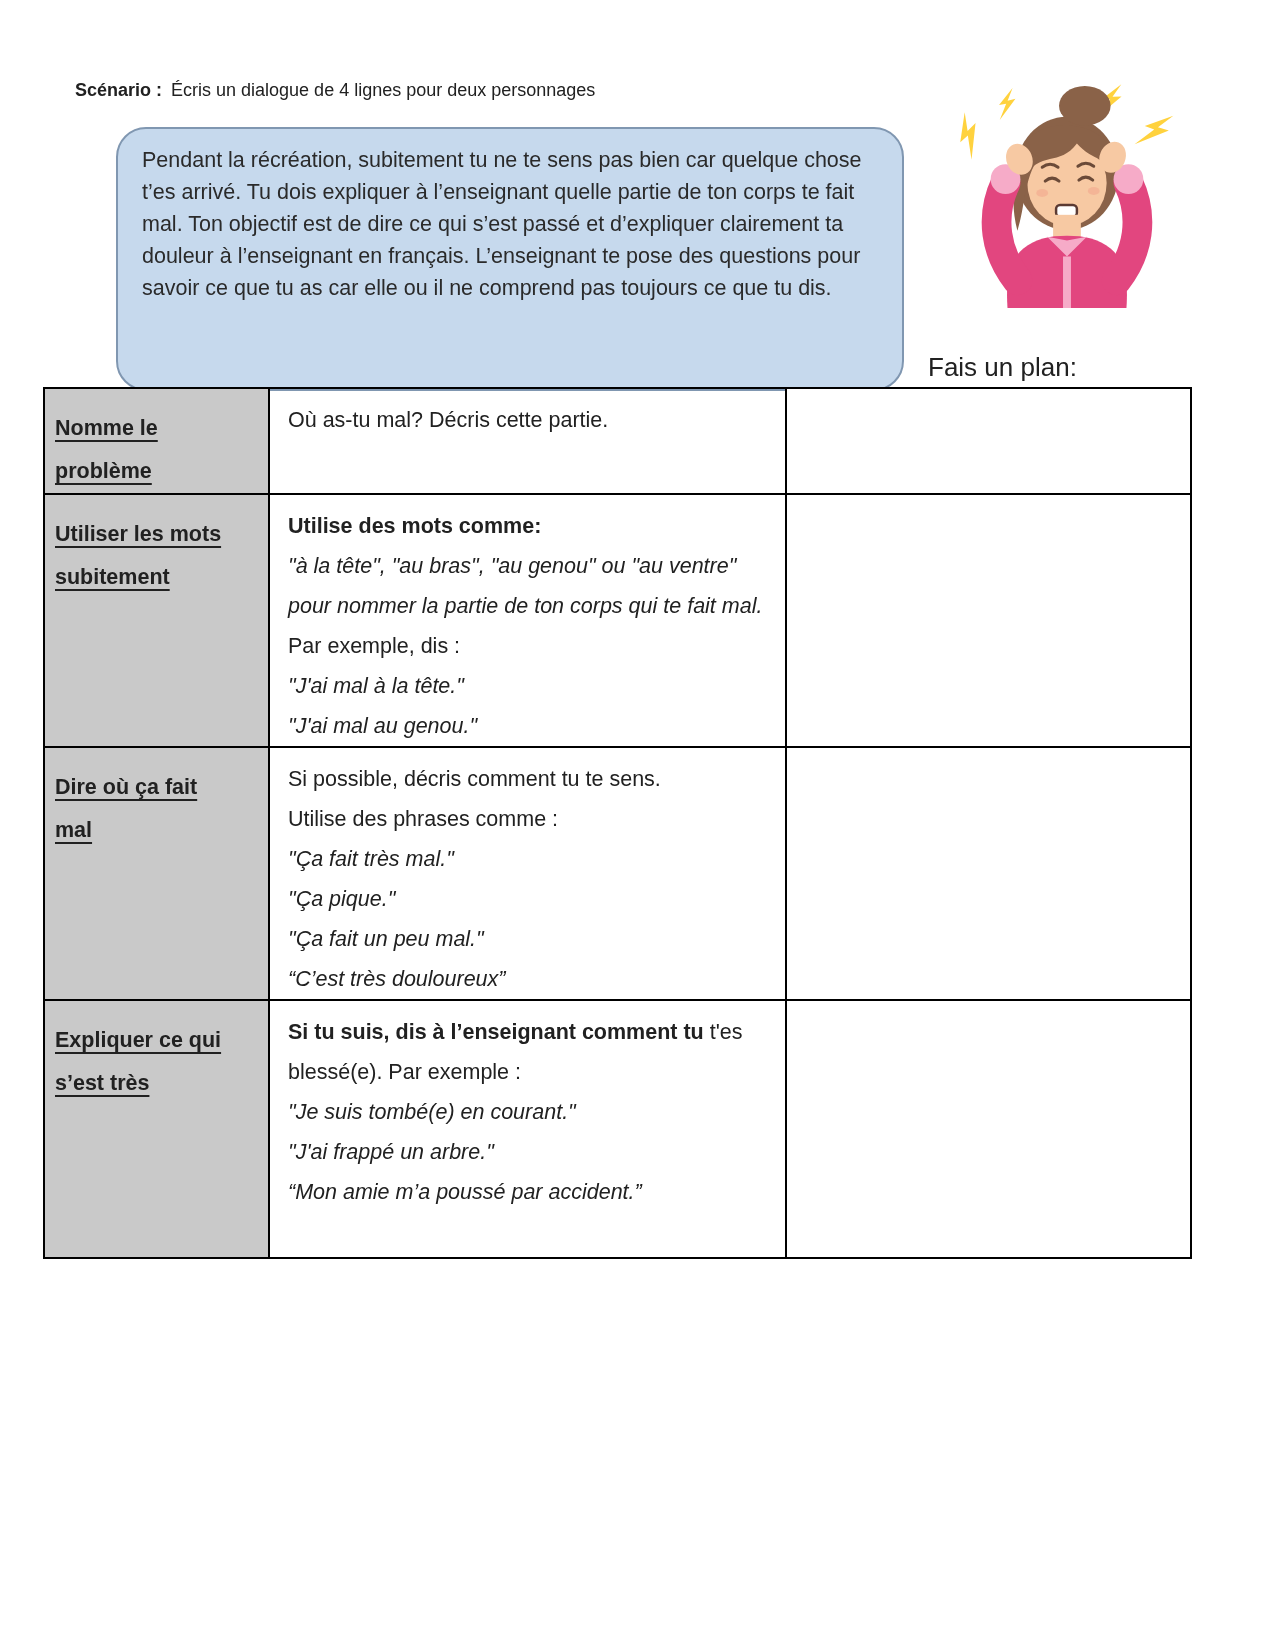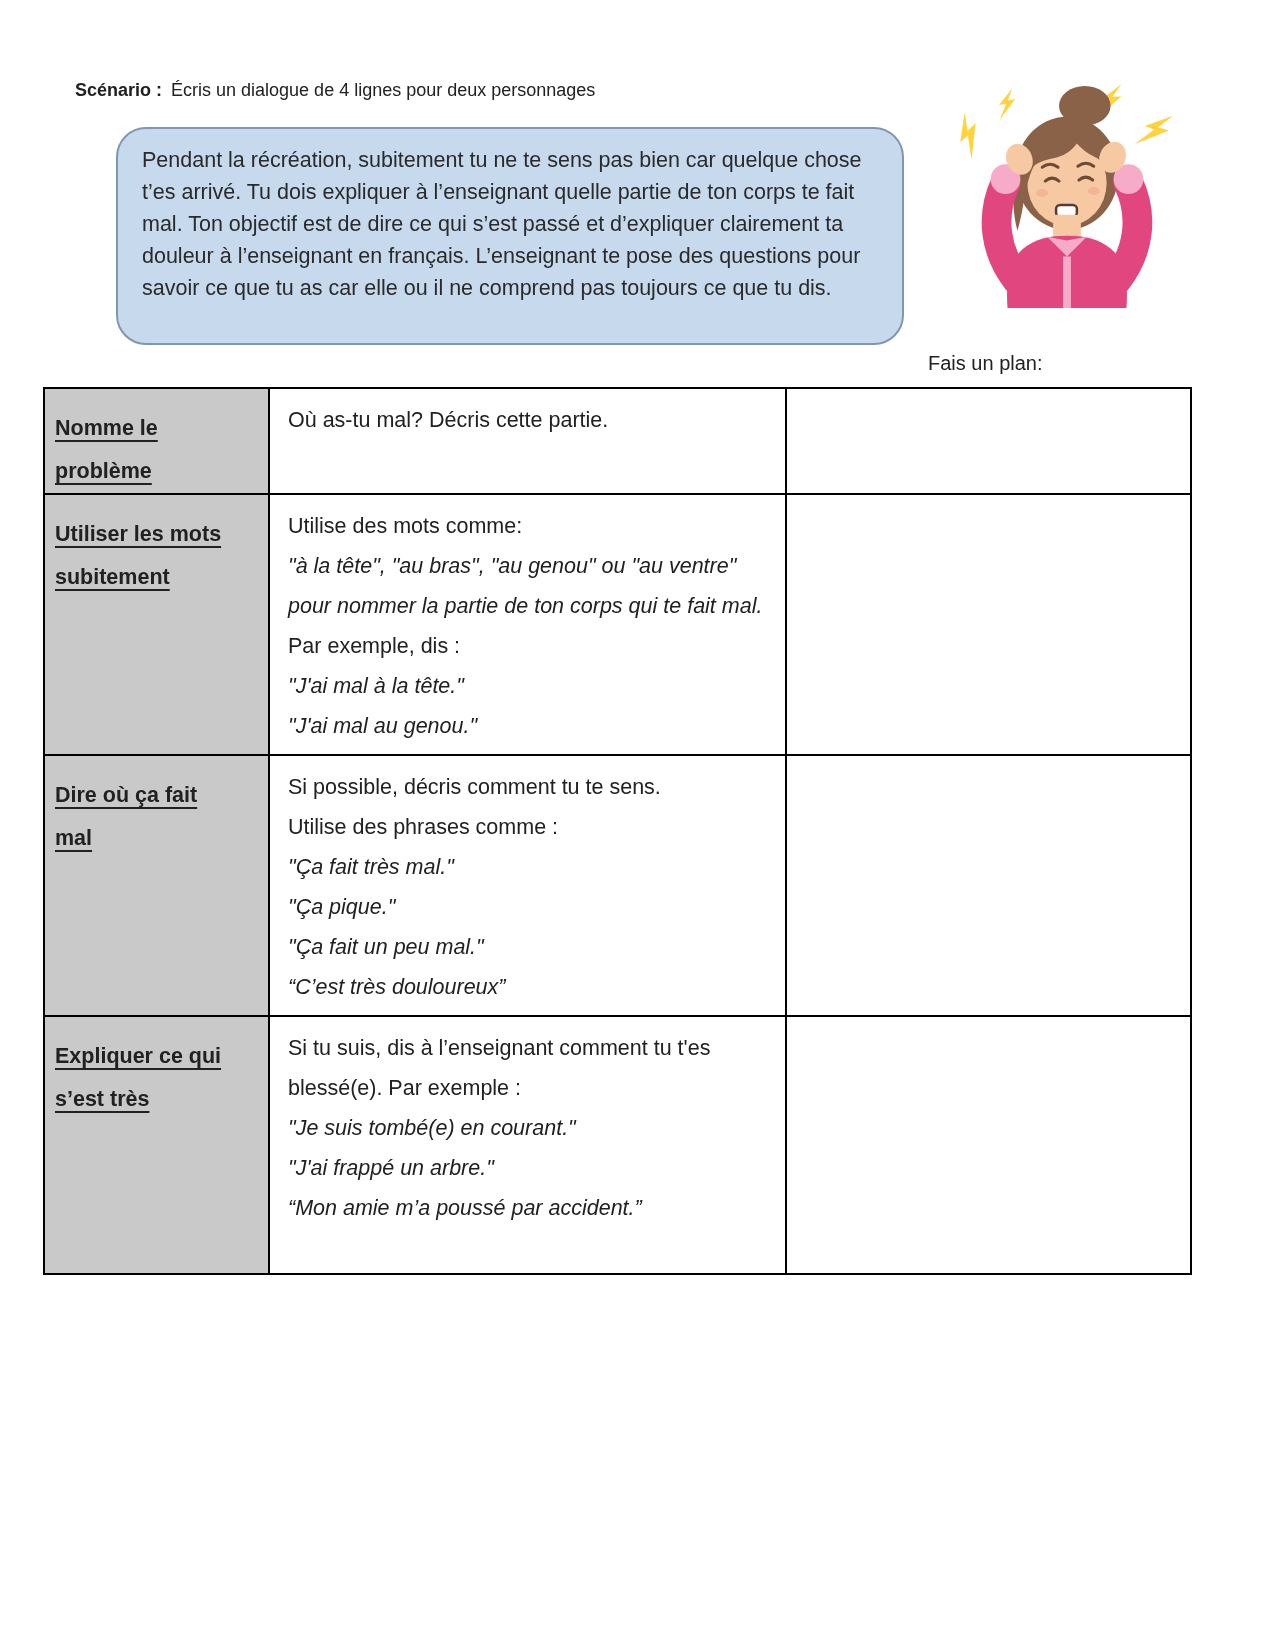--- a/index.html
+++ b/index.html
@@ -5,44 +5,44 @@
   html,body{margin:0;padding:0;background:#ffffff;}
   .page{
     position:relative;width:1275px;height:1651px;background:#ffffff;
     font-family:"Liberation Sans",sans-serif;color:#212121;overflow:hidden;
   }
   
   .title{position:absolute;left:75px;top:74px;font-size:18px;line-height:32px;}
   .title .tl{font-weight:700;margin-right:9px;}
   
   .scenario{
-    position:absolute;left:116px;top:127px;width:788px;height:218px;box-sizing:border-box;
+    position:absolute;left:116px;top:127px;width:788px;height:264px;box-sizing:border-box;
     background:#C6D9ED;border:2px solid #8097B1;border-radius:30px;
     padding:15px 24px 0 24px;font-size:21.5px;line-height:32px;color:#2a2a2a;
   }
   
   .illo{position:absolute;left:946px;top:80px;width:238px;height:228px;}
   
-  .plan-label{position:absolute;left:928px;top:352px;font-size:20px;text-align:right;}
+  .plan-label{position:absolute;left:928px;top:352px;font-size:26px;text-align:right;}
   
   table.plan{
     position:absolute;left:43px;top:387px;width:1147px;
     border-collapse:collapse;table-layout:fixed;
   }
   table.plan td{border:2.5px solid #000;vertical-align:top;box-sizing:border-box;}
   td.hd{
     width:225px;background:#C9C9C9;font-weight:700;font-size:21.5px;line-height:43px;
     padding:18px 10px 0 10px;
   }
   td.hd span{display:block;text-decoration:underline;text-decoration-thickness:2px;text-underline-offset:5px;}
-  td.in{width:517px;font-size:21.5px;line-height:40px;padding:11px 14px 8px 18px;}
+  td.in{width:517px;font-size:21.5px;line-height:40px;padding:11px 14px 0 18px;}
   td.ans{width:405px;background:#ffffff;}
   td.in p{margin:0;}
   .it{font-style:italic;}
-  .bd{font-weight:400;}
+  .bd{font-weight:700;}
   tr.r0{height:103px;} tr.r1{height:214px;} tr.r2{height:246px;} tr.r3{height:258px;} tr.r4{height:131px;}
 </style>
 </head>
 <body>
 
 <div class="page">
 
   <div class="title">
     <span class="tl">Scénario :</span><span>Écris un dialogue de 4 lignes pour deux personnages</span>
   </div>

